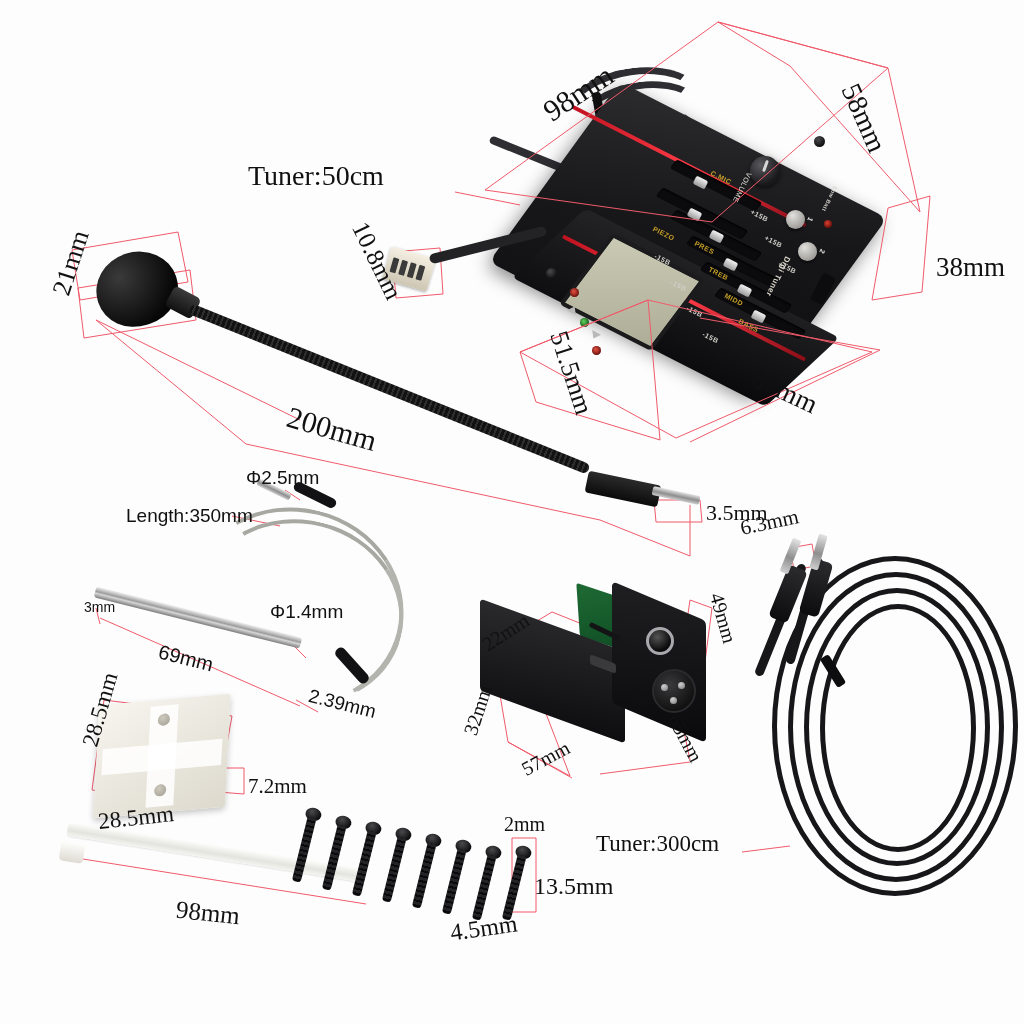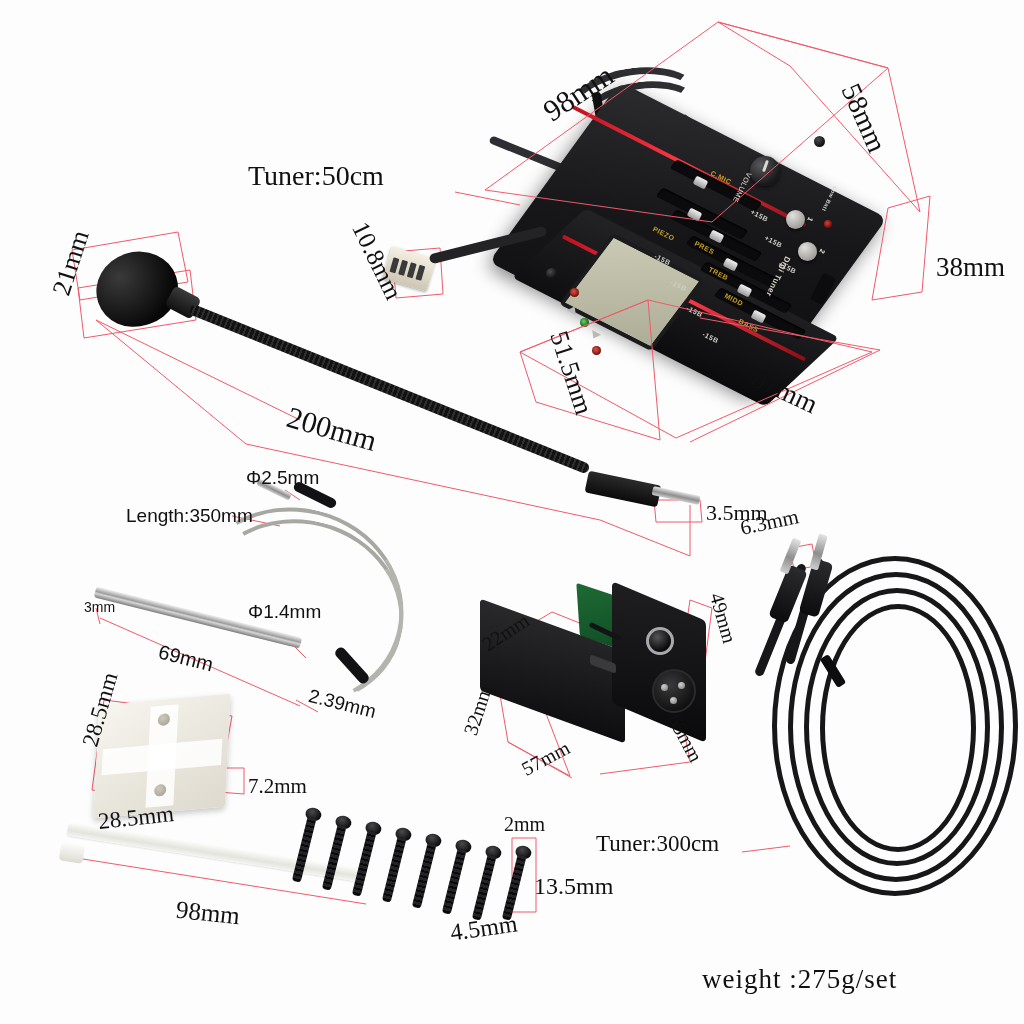--- a/index.html
+++ b/index.html
@@ -380,33 +380,32 @@
   <div class="lbl serif" style="left:936px;top:254px;font-size:27px;">38mm</div>
   <div class="lbl serif" style="left:528px;top:360px;font-size:26px;transform:rotate(72deg);">51.5mm</div>
   <div class="lbl serif" style="left:750px;top:378px;font-size:27px;transform:rotate(25deg);">87mm</div>
   <div class="lbl serif" style="left:248px;top:162px;font-size:28px;">Tuner:50cm</div>
   <div class="lbl serif" style="left:336px;top:248px;font-size:25px;transform:rotate(64deg);">10.8mm</div>
   <div class="lbl serif" style="left:38px;top:250px;font-size:26px;transform:rotate(-72deg);">21mm</div>
   <div class="lbl serif" style="left:286px;top:414px;font-size:30px;transform:rotate(16deg);">200mm</div>
   <div class="lbl serif" style="left:706px;top:502px;font-size:22px;">3.5mm</div>
   <div class="lbl sans" style="left:246px;top:468px;font-size:19px;">Φ2.5mm</div>
   <div class="lbl sans" style="left:126px;top:506px;font-size:19px;">Length:350mm</div>
-  <div class="lbl sans" style="left:248px;top:602px;font-size:19px;">Φ1.4mm</div>
+  <div class="lbl sans" style="left:270px;top:602px;font-size:19px;">Φ1.4mm</div>
   <div class="lbl sans" style="left:56px;top:600px;font-size:14px;margin-left:28px;">3mm</div>
   <div class="lbl sans" style="left:158px;top:648px;font-size:20px;transform:rotate(14deg);">69mm</div>
   <div class="lbl sans" style="left:308px;top:694px;font-size:19px;transform:rotate(14deg);">2.39mm</div>
   <div class="lbl serif" style="left:480px;top:622px;font-size:20px;transform:rotate(-33deg);">22mm</div>
   <div class="lbl serif" style="left:452px;top:700px;font-size:20px;transform:rotate(-72deg);">32mm</div>
   <div class="lbl serif" style="left:520px;top:748px;font-size:20px;transform:rotate(-28deg);">57mm</div>
   <div class="lbl serif" style="left:698px;top:608px;font-size:20px;transform:rotate(74deg);">49mm</div>
   <div class="lbl serif" style="left:660px;top:728px;font-size:20px;transform:rotate(62deg);">65mm</div>
   <div class="lbl serif" style="left:740px;top:512px;font-size:21px;transform:rotate(-12deg);">6.3mm</div>
   <div class="lbl serif" style="left:596px;top:832px;font-size:23px;">Tuner:300cm</div>
   <div class="lbl serif" style="left:62px;top:698px;font-size:23px;transform:rotate(-74deg);">28.5mm</div>
   <div class="lbl serif" style="left:98px;top:806px;font-size:23px;transform:rotate(-6deg);">28.5mm</div>
   <div class="lbl serif" style="left:248px;top:776px;font-size:21px;">7.2mm</div>
   <div class="lbl serif" style="left:176px;top:900px;font-size:25px;transform:rotate(6deg);">98mm</div>
   <div class="lbl serif" style="left:504px;top:814px;font-size:20px;">2mm</div>
   <div class="lbl serif" style="left:534px;top:874px;font-size:24px;">13.5mm</div>
   <div class="lbl serif" style="left:450px;top:916px;font-size:24px;transform:rotate(-8deg);">4.5mm</div>
 
-  <div class="lbl serif" style="left:702px;top:966px;font-size:27px;letter-spacing:1px;">weight  :275g/set</div>
 </div>
 
 </body></html>

